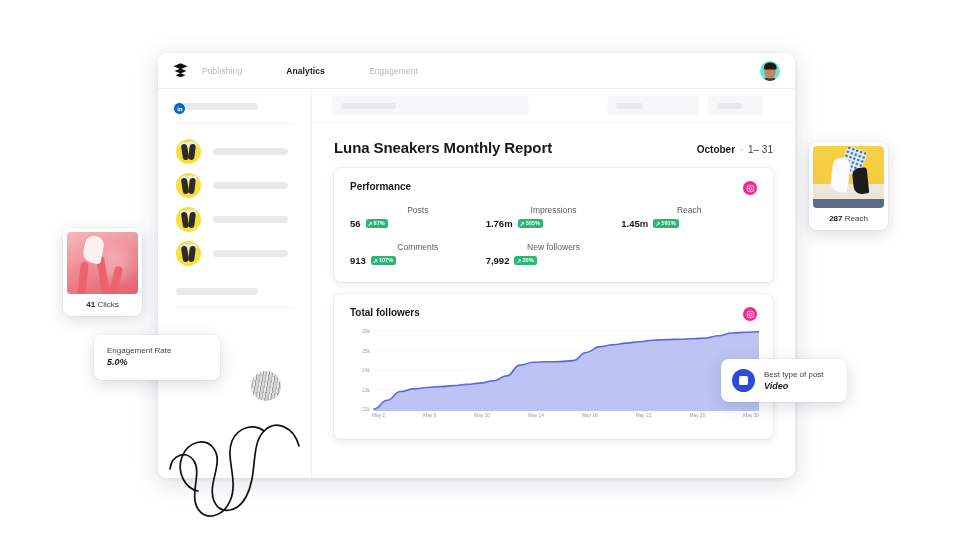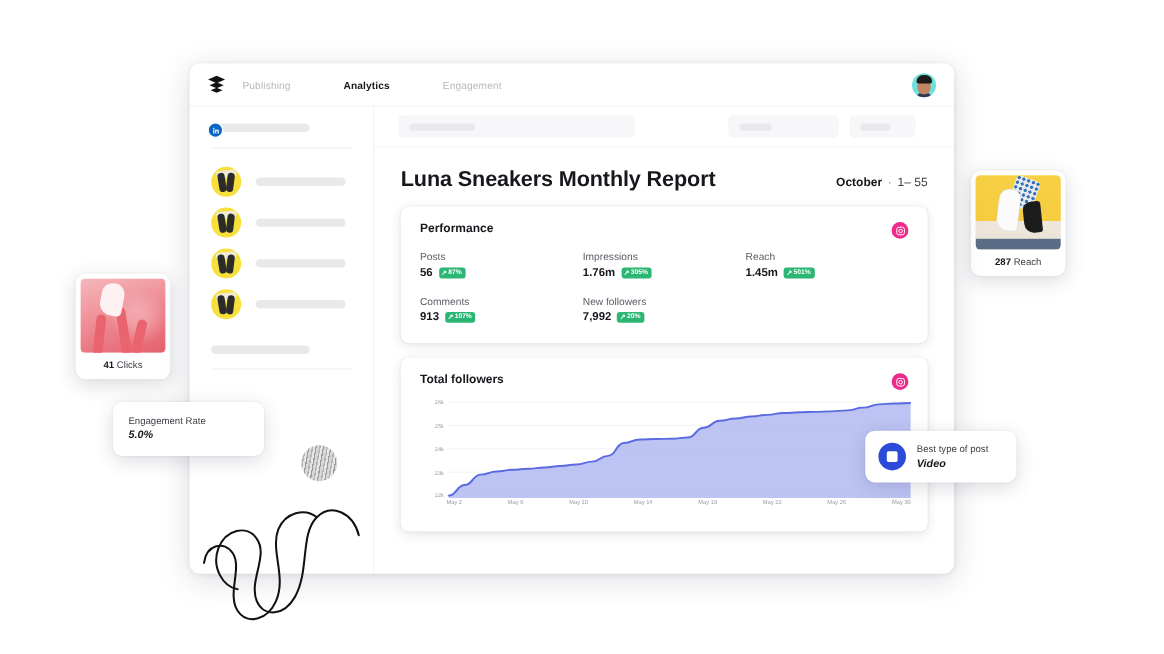--- a/index.html
+++ b/index.html
@@ -115,21 +115,21 @@
   .tb-field.wide { width: 197px; }
   .tb-field.mid  { width: 92px; margin-left: 78px; }
   .tb-field.sml  { width: 55px; margin-left: 9px; }
   .tb-field .sk { height: 6px; }
   .tb-w1 { width: 55px; }
   .tb-w2 { width: 27px; }
   .tb-w3 { width: 25px; }
 
   .content-inner { padding: 16px 22px 0 22px; }
   .report-head { display: flex; align-items: baseline; justify-content: space-between; }
-  .report-title { font-size: 18px; font-weight: bold; color: #16181c; letter-spacing: -.1px; }
+  .report-title { font-size: 15px; font-weight: bold; color: #16181c; letter-spacing: -.1px; }
   .report-date { font-size: 10px; color: #16181c; white-space: nowrap; }
   .report-date .m { font-weight: bold; }
   .report-date .dot { color: #9a9aa2; margin: 0 2px; }
   .report-date .rng { color: #3d4047; }
 
   .card {
     margin-top: 12px; background: #fff; border-radius: 7px;
     box-shadow: 0 2px 9px rgba(30,35,60,.11), 0 0 0 1px rgba(30,35,60,.035);
     position: relative;
   }
@@ -142,20 +142,21 @@
     width: 14px; height: 14px; border-radius: 50%;
     background: #ee2a8b; display: flex; align-items: center; justify-content: center;
     flex: none;
   }
   .ig-round svg { width: 9px; height: 9px; display: block; }
 
   .metrics {
     padding: 10px 16px 16px 16px;
     display: grid; grid-template-columns: repeat(3, 1fr);
     row-gap: 13px;
+    text-align: center;
   }
   .metric-label { font-size: 8.5px; color: #5a5d66; margin-bottom: 3px; }
   .metric-row { display: flex; align-items: center; gap: 5px; }
   .metric-val { font-size: 9.5px; font-weight: bold; color: #16181c; }
   .pill {
     background: #2bb673; color: #fff; font-size: 5.6px; font-weight: bold;
     border-radius: 2.5px; padding: 1.6px 3px 1.6px 2px;
     display: flex; align-items: center; gap: 1px; line-height: 1;
   }
   .pill .arw { font-size: 6px; }
@@ -399,21 +400,21 @@
             <div class="sk tb-w3"></div>
           </div>
         </div>
 
         <div class="content-inner">
           <div class="report-head">
             <div class="report-title">Luna Sneakers Monthly Report</div>
             <div class="report-date">
               <span class="m">October</span>
               <span class="dot">·</span>
-              <span class="rng">1– 55</span>
+              <span class="rng">1– 31</span>
             </div>
           </div>
 
           <div class="card">
             <div class="card-head">
               <div class="card-title">Performance</div>
               <div class="ig-round">
                 <svg viewBox="0 0 24 24" fill="none" stroke="#fff" stroke-width="2.2">
                   <rect x="3.5" y="3.5" width="17" height="17" rx="5"></rect>
                     <circle cx="12" cy="12" r="4"></circle>

